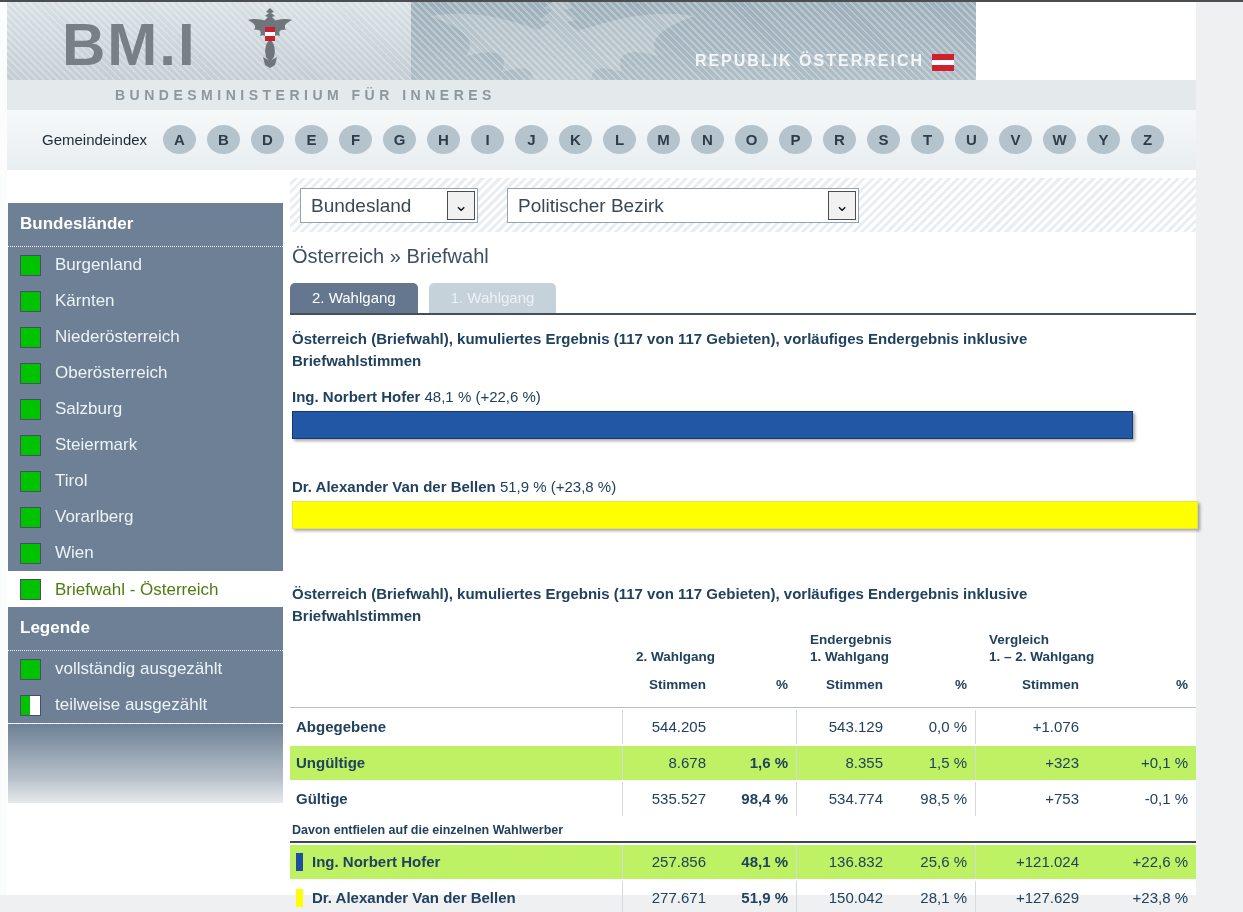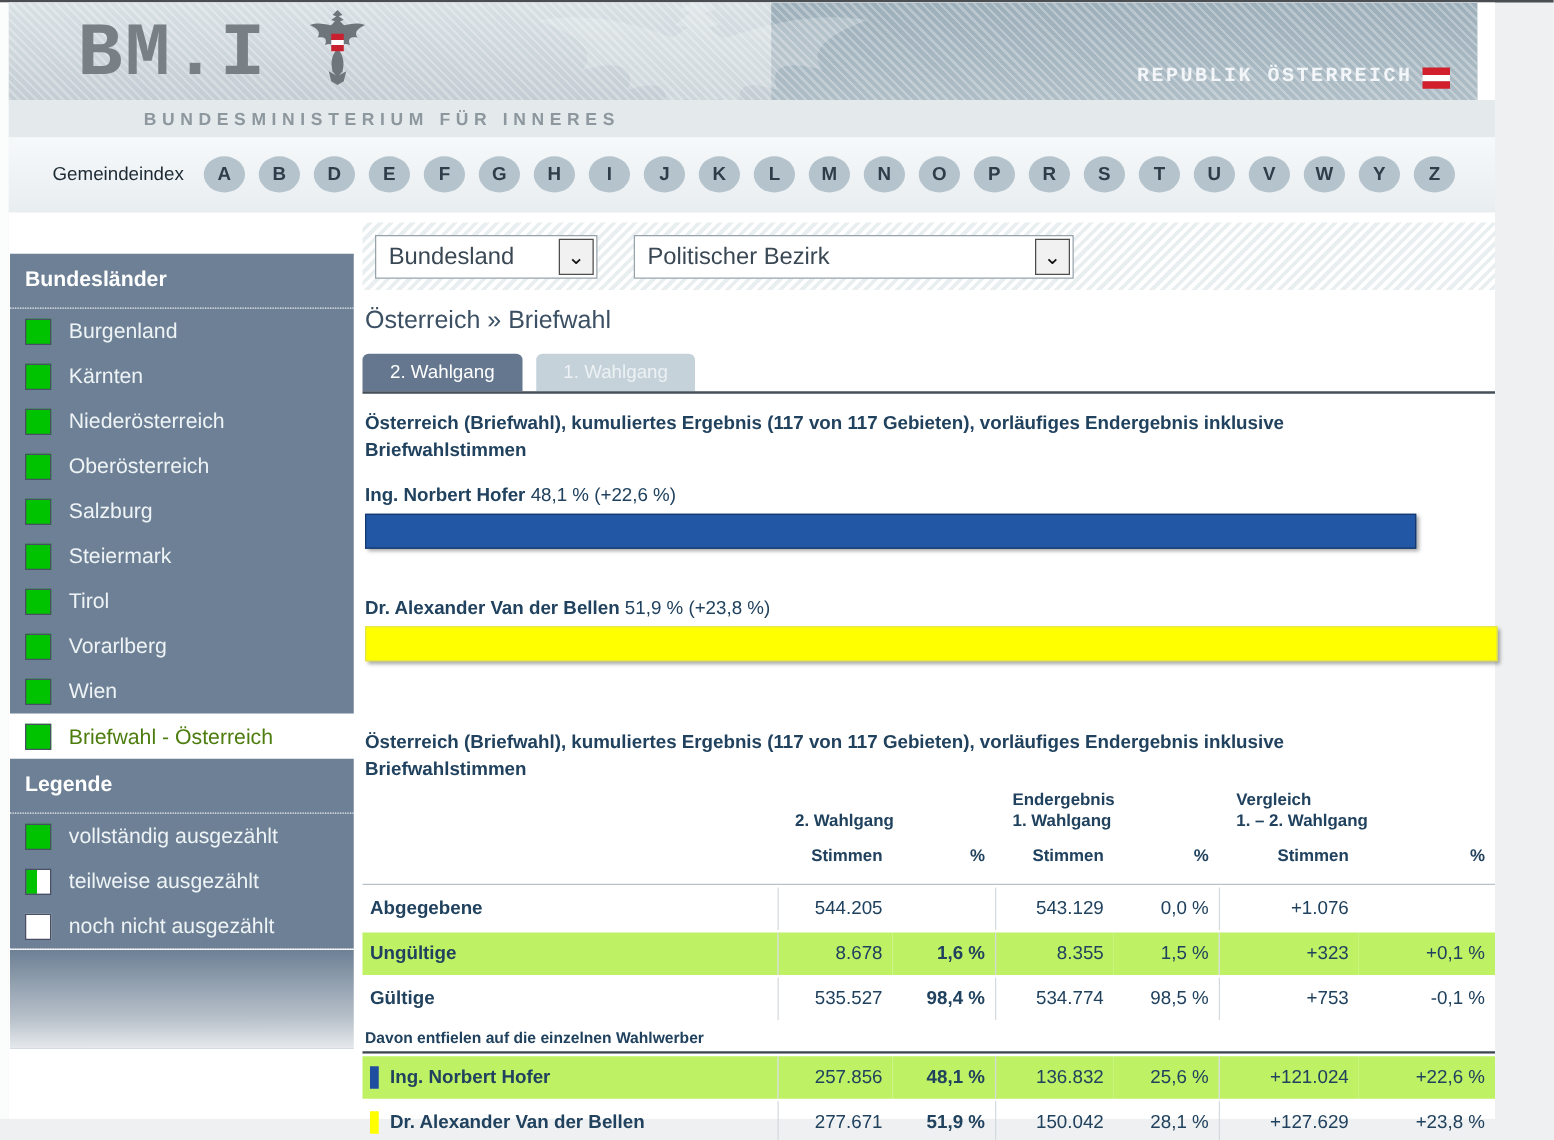--- a/index.html
+++ b/index.html
@@ -9,22 +9,22 @@
     background:#eef0f1;
     position:relative;
     overflow:hidden;
     color:#21425e;
   }
   .topline { position:absolute; left:0; top:0; width:1243px; height:2px; background:#4a4e52; }
   .leftstrip { position:absolute; left:0; top:2px; width:7px; height:893px; background:#fbfcfc; }
   .app { position:absolute; left:7px; top:2px; width:1189px; height:893px; background:#ffffff; }
 
   
-  .hdr-band { position:absolute; left:0; top:0; width:1175px; height:78px;
-    background:linear-gradient(#d8e0e4,#c3cdd3); overflow:hidden;font-family:Liberation Mono, monospace; }
+  .hdr-band { position:absolute; left:0; top:0; width:969px; height:78px;
+    background:linear-gradient(#d8e0e4,#c3cdd3); overflow:hidden; }
   .hdr-band::after { content:""; position:absolute; inset:0;
     background:repeating-linear-gradient(45deg, rgba(255,255,255,.28) 0 2px, rgba(255,255,255,0) 2px 5px); }
   .hdr-right { position:absolute; right:0; top:0; width:565px; height:78px;
     background:linear-gradient(#9dafba,#aebdc6); }
   .wm-eagle { position:absolute; left:295px; top:-14px; opacity:.20; z-index:1; }
   .logo { position:absolute; left:55px; top:8px; font-size:60px; font-weight:bold;
     color:#787f85; letter-spacing:2px; z-index:3; }
   .eagle { position:absolute; left:238px; top:5px; z-index:3; }
   .republic { position:absolute; right:52px; top:50px; color:#f3f6f8; font-weight:bold;
     font-size:16px; letter-spacing:2px; z-index:3; }
@@ -223,24 +223,20 @@
     <div class="sb-title">Legende</div>
     <div class="sb-list" id="legend-list">
         <div class="sb-item">
           <span class="sq sw-full"></span>
           <span>vollständig ausgezählt</span>
         </div>
         <div class="sb-item">
           <span class="sq sw-partial"></span>
           <span>teilweise ausgezählt</span>
         </div>
-        <div class="sb-item">
-          <span class="sq sw-empty"></span>
-          <span>noch nicht ausgezählt</span>
-        </div>
       </div>
     <div class="sb-fade" style="border-top:1px dotted #fff;"></div>
   </div>
 
   <div class="main">
 
     <div class="filterbar">
       <div class="select sel-bl">
         <span class="val">Bundesland</span>
         <span class="btn">⌄</span>

